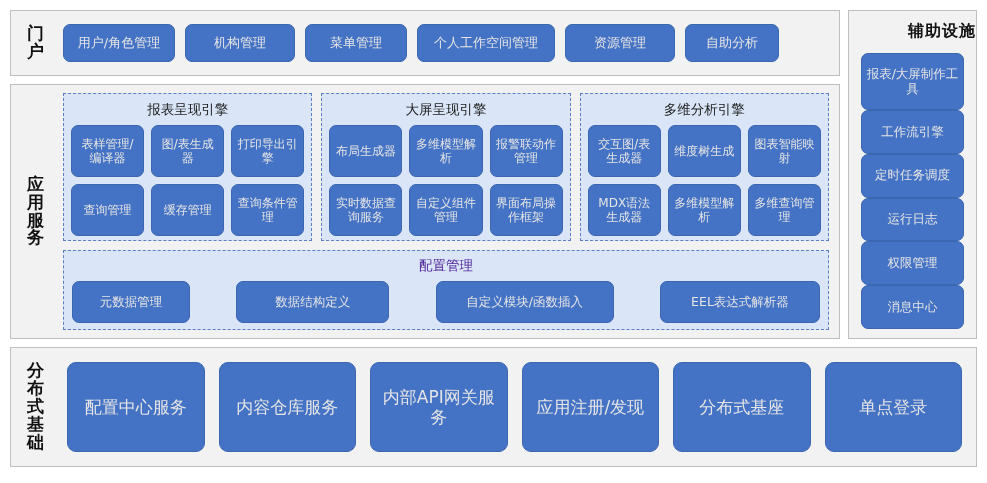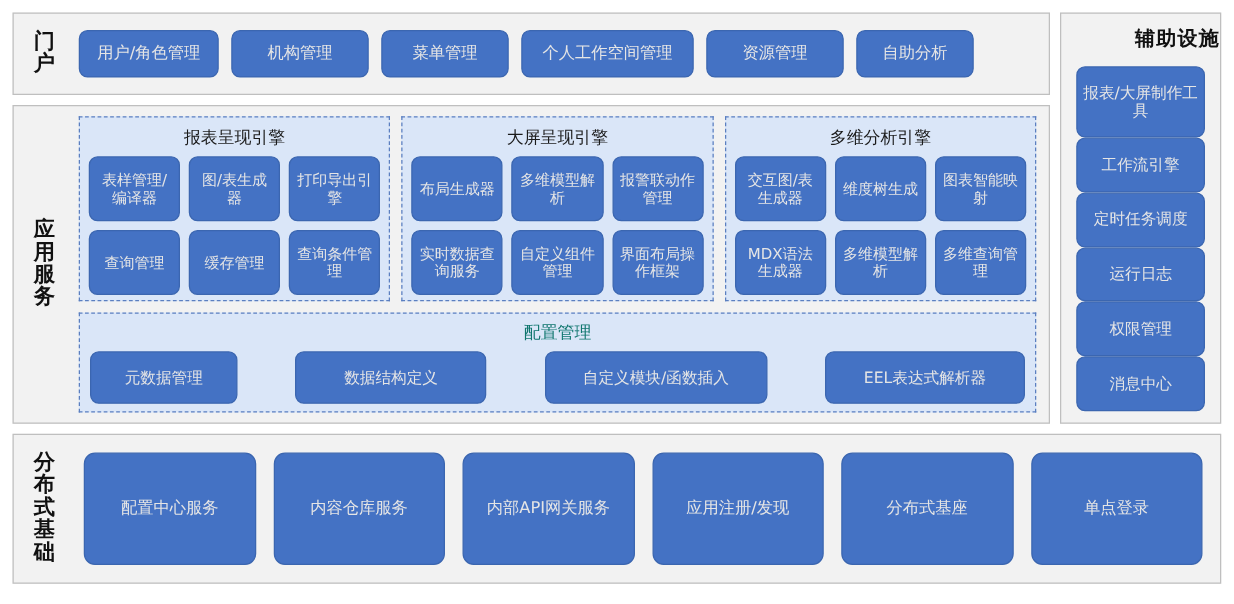--- a/index.html
+++ b/index.html
@@ -126,21 +126,21 @@
     margin-top: 9px;
     background: #dae6f8;
     border: 1px dashed #5b7fc0;
     box-sizing: border-box;
     height: 80px;
     padding: 4px 8px 8px 8px;
   }
   #config-title {
     text-align: center;
     font-size: 13.5px;
-    color: #0f766e;
+    color: #4c1d95;
     margin: 2px 0 6px 0;
   }
   #config-row {
     display: flex;
     gap: 12px;
     justify-content: space-between;
     height: 42px;
   }
   #config-row .node { font-size: 12.5px; }
   .c-w1 { width: 118px; }
@@ -176,21 +176,21 @@
   #distbase { left: 10px; top: 347px; width: 967px; height: 120px; }
   #dist-row {
     position: absolute;
     left: 56px; right: 14px; top: 14px; bottom: 14px;
     display: flex;
     align-items: stretch;
     gap: 14px;
   }
   #dist-row .node {
     flex: 1;
-    font-size: 13px;
+    font-size: 17px;
     border-radius: 9px;
   }
 </style>
 </head>
 <body>
 
 <div id="canvas">
 
   <div class="panel" id="portal">
     <div class="vtitle">

